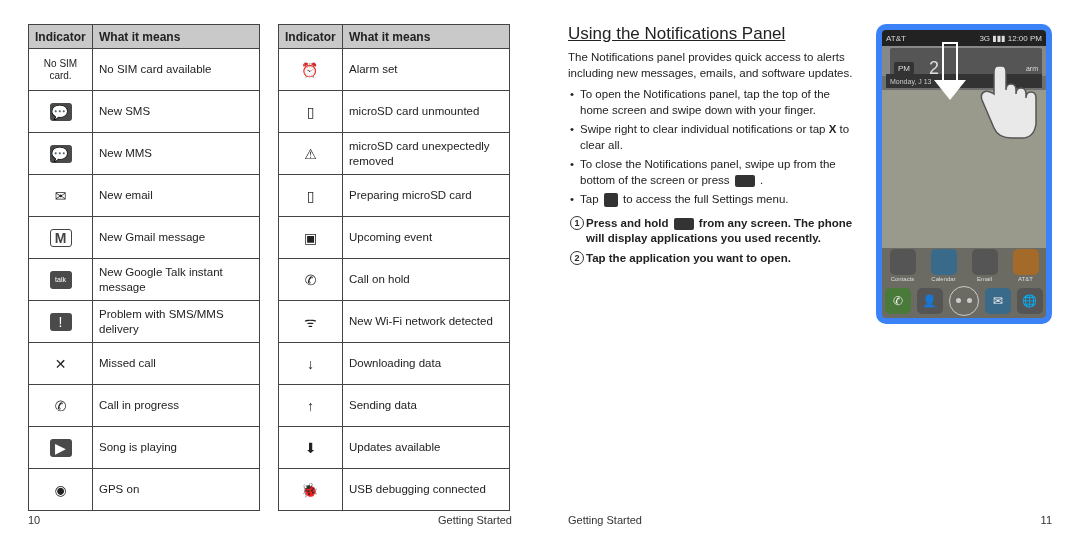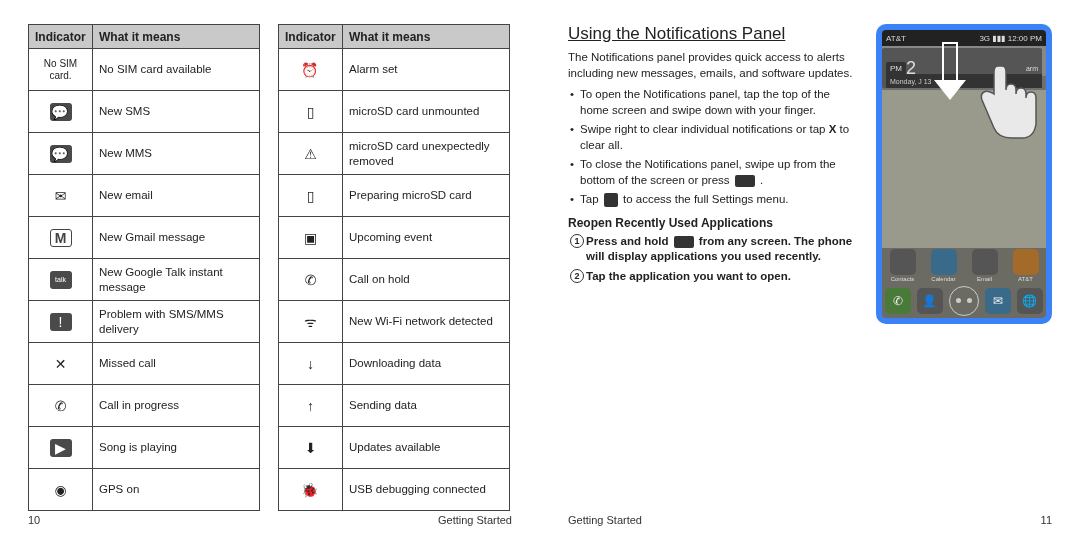--- a/index.html
+++ b/index.html
@@ -124,24 +124,24 @@
     border-left:16px solid transparent;
     border-right:16px solid transparent;
     border-top:20px solid #fff;
   }
   .hand {
     position:absolute; right:6px; top:26px;
     width:72px; height:84px;
   }
   .hand svg { width:100%; height:100%; }
   .clock-widget {
-    position:absolute; top:18px; left:0; right:4px; height:40px;
+    position:absolute; top:18px; left:8px; right:4px; height:40px;
     background:#555; border-radius:2px;
     display:flex; align-items:center; color:#ddd;
-    font-size:10px; padding:0 4px; gap:0;
+    font-size:10px; padding:0 4px; gap:15px;
   }
   .clock-widget .pm { background:#333; padding:2px 4px; border-radius:2px; font-size:8px; }
   .datebar {
     position:absolute; top:44px; left:4px; right:4px; height:14px;
     background:#333; color:#ccc; font-size:7px;
     display:flex; align-items:center; padding:0 4px;
   }
   .dock {
     position:absolute; bottom:0; left:0; right:0; height:70px;
     background: rgba(60,60,60,0.5);
@@ -295,21 +295,20 @@
         <li>
           <span>Swipe right to clear individual notifications or tap </span><b>X</b><span> to clear all.</span>
         </li>
         <li>
           <span>To close the Notifications panel, swipe up from the bottom of the screen or press </span><span class="inline-icon"></span><span> .</span>
         </li>
         <li>
           <span>Tap </span><span class="inline-icon sq"></span><span> to access the full Settings menu.</span>
         </li>
       </ul>
-      <h3>Reopen Recently Used Applications</h3>
       <ol>
         <li>
           <span>Press and hold </span><span class="inline-icon"></span><span> from any screen. The phone will display applications you used recently.</span>
         </li>
         <li>Tap the application you want to open.</li>
       </ol>
     </div>
 
     <div class="phone">
       <div class="screen">

